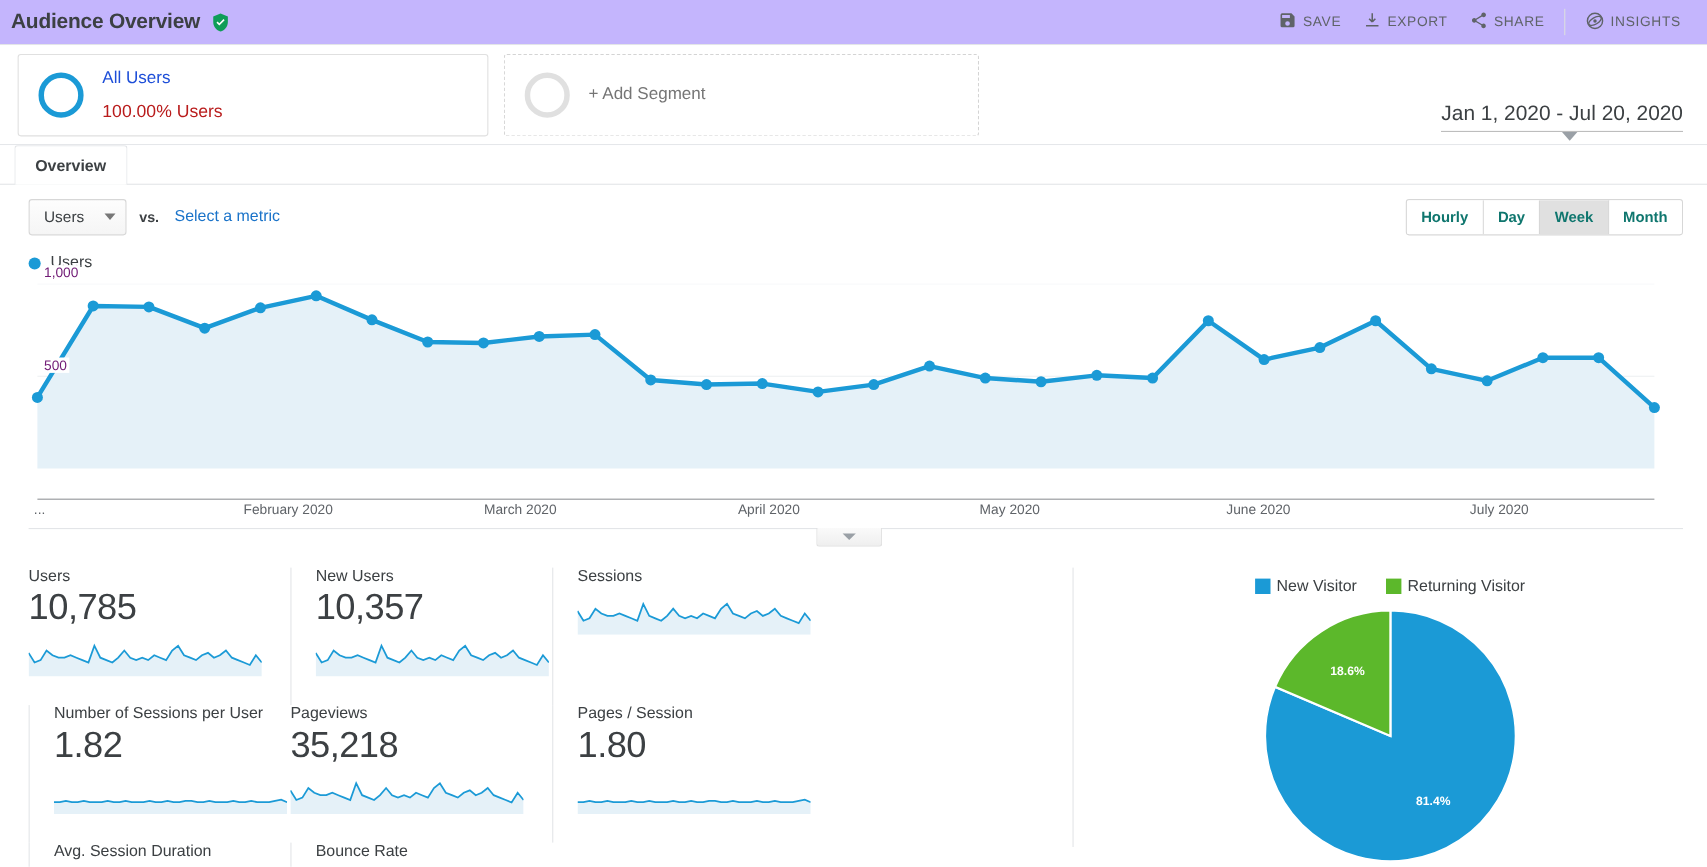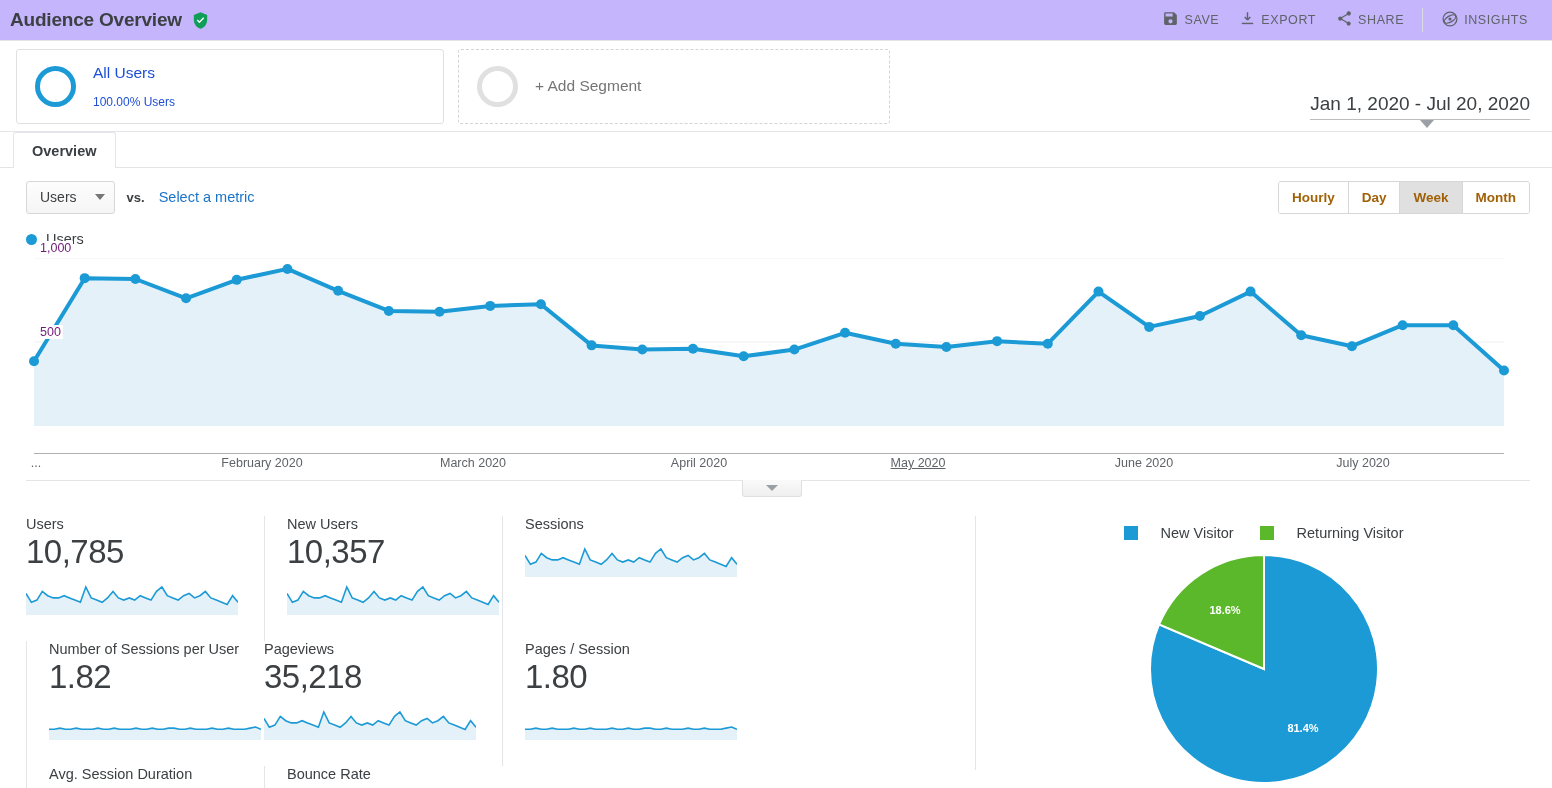--- a/index.html
+++ b/index.html
@@ -50,21 +50,21 @@
   .segment-card.add {
     border: 1px dashed #d4d4d4; margin-left: 14px; width: 432px;
   }
   .seg-ring {
     width: 41px; height: 41px; border-radius: 50%;
     border: 5px solid #1b9ad6; flex: none;
   }
   .seg-ring.gray { border-color: #e0e0e0; }
   .seg-text { margin-left: 17px; }
   .seg-name { font-size: 15.5px; color: #1d4ed8; line-height: 1.35; }
-  .seg-sub { font-size: 12px; color: #1d4ed8; margin-top: 12px; }
+  .seg-sub { font-size: 16px; color: #b91c1c; margin-top: 12px; }
   .seg-add-label { margin-left: 17px; font-size: 15.5px; color: #757575; }
 
   .date-range {
     position: absolute; right: 22px; top: 52px;
     display: flex; align-items: center; cursor: pointer; flex-direction: column;
   }
   .date-range-text {
     font-size: 19px; color: #3c4043;
     border-bottom: 1px solid #bdbdbd; padding-bottom: 4px;
   }
@@ -109,21 +109,21 @@
   .vs-label { margin-left: 12px; font-size: 13px; color: #3c4043; font-weight: bold; }
   .select-metric-link { margin-left: 14px; font-size: 14.5px; color: #1a73c9; cursor: pointer; }
 
   .granularity {
     margin-left: auto; display: flex;
     border: 1px solid #d7d7d7; border-radius: 3px; overflow: hidden;
     background: #fff;
   }
   .gran-btn {
     padding: 0 13px; height: 31px; display: flex; align-items: center;
-    font-size: 13.5px; font-weight: bold; color: #a16207;
+    font-size: 13.5px; font-weight: bold; color: #0f766e;
     border-right: 1px solid #d7d7d7; cursor: pointer; background: #fff;
   }
   .gran-btn:last-child { border-right: none; }
   .gran-btn.active { background: #e0e0e0; }
 
   
   .chart-legend {
     display: flex; align-items: center; gap: 9px;
     padding: 0 0 0 26px; height: 26px;
   }
@@ -187,21 +187,21 @@
   }
   .spark { margin-top: 10px; display: block; }
 
   .pie-panel {
     flex: 1; position: relative; padding-top: 0;
   }
   .pie-legend {
     display: flex; align-items: center; justify-content: center;
     gap: 26px; height: 34px;
   }
-  .pie-legend-item { display: flex; align-items: center; gap: 23px; cursor: pointer; }
+  .pie-legend-item { display: flex; align-items: center; gap: 6px; cursor: pointer; }
   .pie-swatch { width: 14px; height: 14px; }
   .pie-legend-label { font-size: 14.5px; color: #3c4043; }
   .pie-holder { display: flex; justify-content: center; margin-top: 4px; }
 
   .vline {
     position: absolute; top: 0; bottom: 0; width: 1px; background: #e3e5e8;
   }
 </style>
 </head>
 <body>
@@ -354,21 +354,21 @@
     </svg>
   <div class="ytick" id="ytick-1000" style="left: 38px; top: -17px;">1,000</div>
   <div class="ytick" id="ytick-500" style="left: 38px; top: 67px;">500</div>
 </div>
 
 <div class="xaxis" id="x-axis">
     <div class="xlabel" style="left: 36px;">...</div>
     <div class="xlabel" style="left: 262px;">February 2020</div>
     <div class="xlabel" style="left: 473px;">March 2020</div>
     <div class="xlabel" style="left: 699px;">April 2020</div>
-    <div class="xlabel" style="left: 918px; text-decoration: underline;">May 2020</div>
+    <div class="xlabel" style="left: 918px;">May 2020</div>
     <div class="xlabel" style="left: 1144px;">June 2020</div>
     <div class="xlabel" style="left: 1363px;">July 2020</div>
   </div>
 
 <div class="chart-footer">
   <div class="chart-footer-line"></div>
   <div class="collapse-handle">
     <span class="collapse-caret"></span>
   </div>
 </div>

